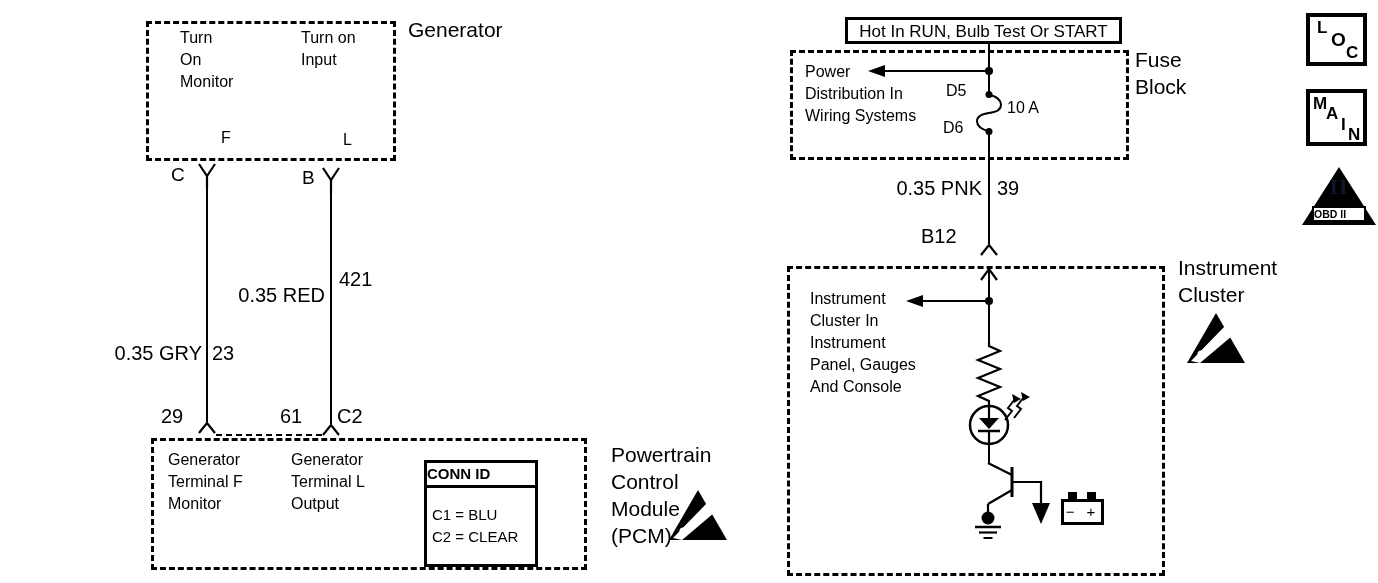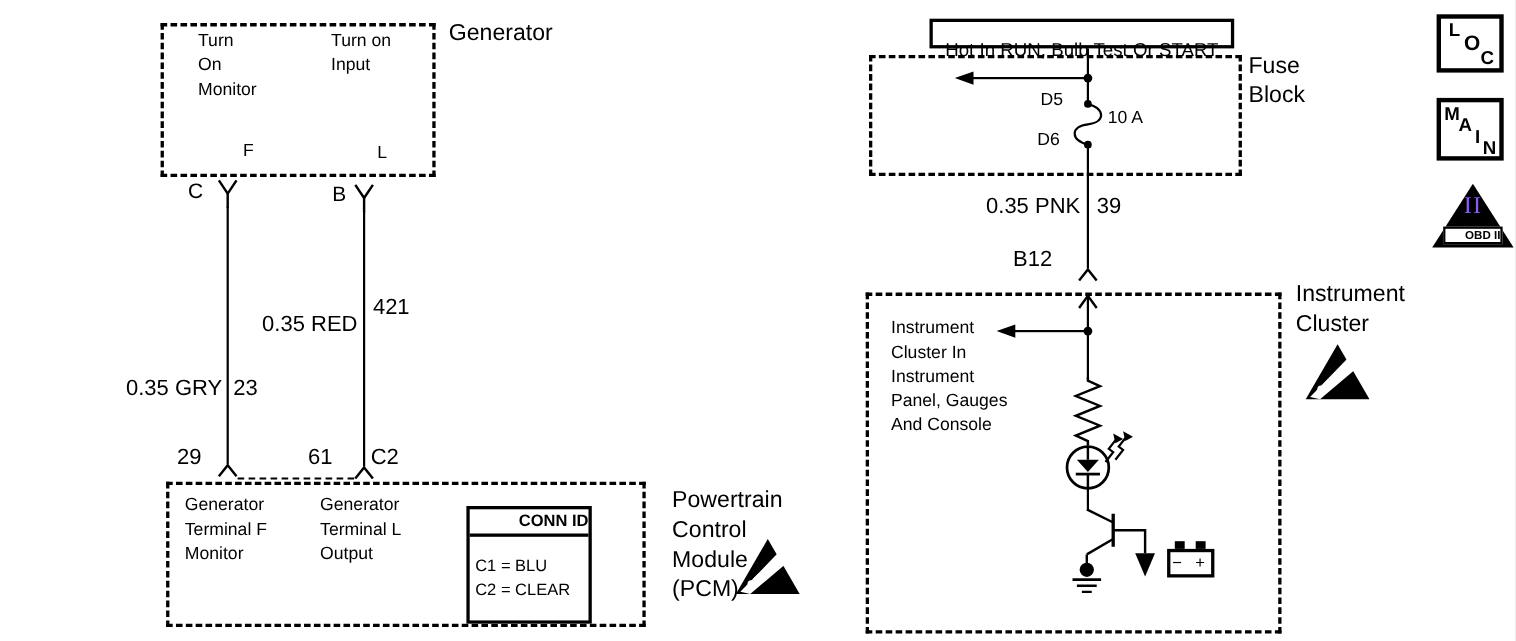--- a/index.html
+++ b/index.html
@@ -17,30 +17,30 @@
   .dash{position:absolute;border:3px dashed #000;background:transparent}
   .solidbx{position:absolute;border:3px solid #000;background:#fff}
   .ln{position:absolute;background:#000}
   .dot{position:absolute;width:8px;height:8px;border-radius:50%;background:#000}
   .arrow-left{position:absolute;width:0;height:0;border-style:solid;
               border-width:6px 17px 6px 0;border-color:transparent #000 transparent transparent}
   svg.sym{position:absolute;overflow:visible}
   .legendbox{position:absolute;border:4px solid #000;background:#fff}
   .legendbox span{position:absolute;font-size:17px;line-height:17px;font-weight:bold}
   #connid{position:absolute;left:424px;top:460px;width:114px;border:3px solid #000;background:#fff}
-  #connid .hd{border-bottom:3px solid #000;text-align:right;font-size:15px;line-height:22px;font-weight:bold}
+  #connid .hd{border-bottom:3px solid #000;text-align:left;font-size:15px;line-height:22px;font-weight:bold}
   #connid .bd{padding:16px 5px;font-size:15px;line-height:22px}
   #connid .bd span{display:block}
   .minidash{position:absolute;height:0;border-top:2px dashed #000}
   .batt-tab{position:absolute;width:9px;height:8px;background:#000}
   .batt-box{position:absolute;width:43px;height:26px;border:3px solid #000;
             text-align:center;font-size:15px;line-height:19px;letter-spacing:4px;background:#fff}
-  .obd-numeral{position:absolute;color:#8b5cf6;font-family:"Liberation Serif",serif;
-               font-weight:normal;font-size:22px;line-height:22px;text-align:center;letter-spacing:1px}
-  .obd-label{position:absolute;background:#fff;border:2px solid #000;text-align:right;
+  .obd-numeral{position:absolute;color:#0f172a;font-family:"Liberation Serif",serif;
+               font-weight:bold;font-size:22px;line-height:22px;text-align:center;letter-spacing:1px}
+  .obd-label{position:absolute;background:#fff;border:2px solid #000;text-align:left;
              font-size:10.5px;line-height:12px;font-weight:bold}
 </style>
 </head>
 <body>
 
 <div id="stage">
 
   <div class="dash" style="left:146px;top:21px;width:250px;height:140px"></div>
   <div class="txt title" style="left:408px;top:16px">Generator</div>
   <div class="txt s16" style="left:180px;top:27px">Turn
@@ -101,25 +101,28 @@
 Module
 (PCM)</div>
   <svg class="sym" style="left:668px;top:489px" width="60" height="52" viewBox="0 0 60 52">
     <polygon points="30,1 59,51 1,51" fill="#000"></polygon>
     <polygon points="5,49 39,14 46,24 14,51" fill="#fff"></polygon>
     <circle cx="15" cy="42" r="3.5" fill="#fff"></circle>
     <path d="M17,38 L22,33 M20,41 L25,36" stroke="#fff" stroke-width="1.5"></path>
   </svg>
 
   <div class="solidbx ctr" style="left:845px;top:17px;width:277px;height:27px">
-    <div class="txt s17" style="left:0;top:15px;width:271px">Hot In RUN, Bulb Test Or START</div>
+    <div class="txt s17" style="left:0;top:1px;width:271px">Hot In RUN, Bulb Test Or START</div>
   </div>
   <div class="dash" style="left:790px;top:50px;width:339px;height:110px"></div>
   <div class="txt title" style="left:1135px;top:46px">Fuse
 Block</div>
+  <div class="txt s16" style="left:805px;top:61px">Power
+Distribution In
+Wiring Systems</div>
 
   <div class="ln" style="left:988px;top:44px;width:2px;height:51px"></div>
   <div class="dot" style="left:985px;top:67px"></div>
   <div class="arrow-left" style="left:868px;top:65px"></div>
   <div class="ln" style="left:884px;top:70px;width:105px;height:2px"></div>
 
   <div class="txt s16" style="left:946px;top:80px">D5</div>
   <svg class="sym" style="left:975px;top:90px" width="30" height="46">
     <circle cx="14" cy="4.5" r="3.5" fill="#000"></circle>
     <circle cx="14" cy="41.5" r="3.5" fill="#000"></circle>

